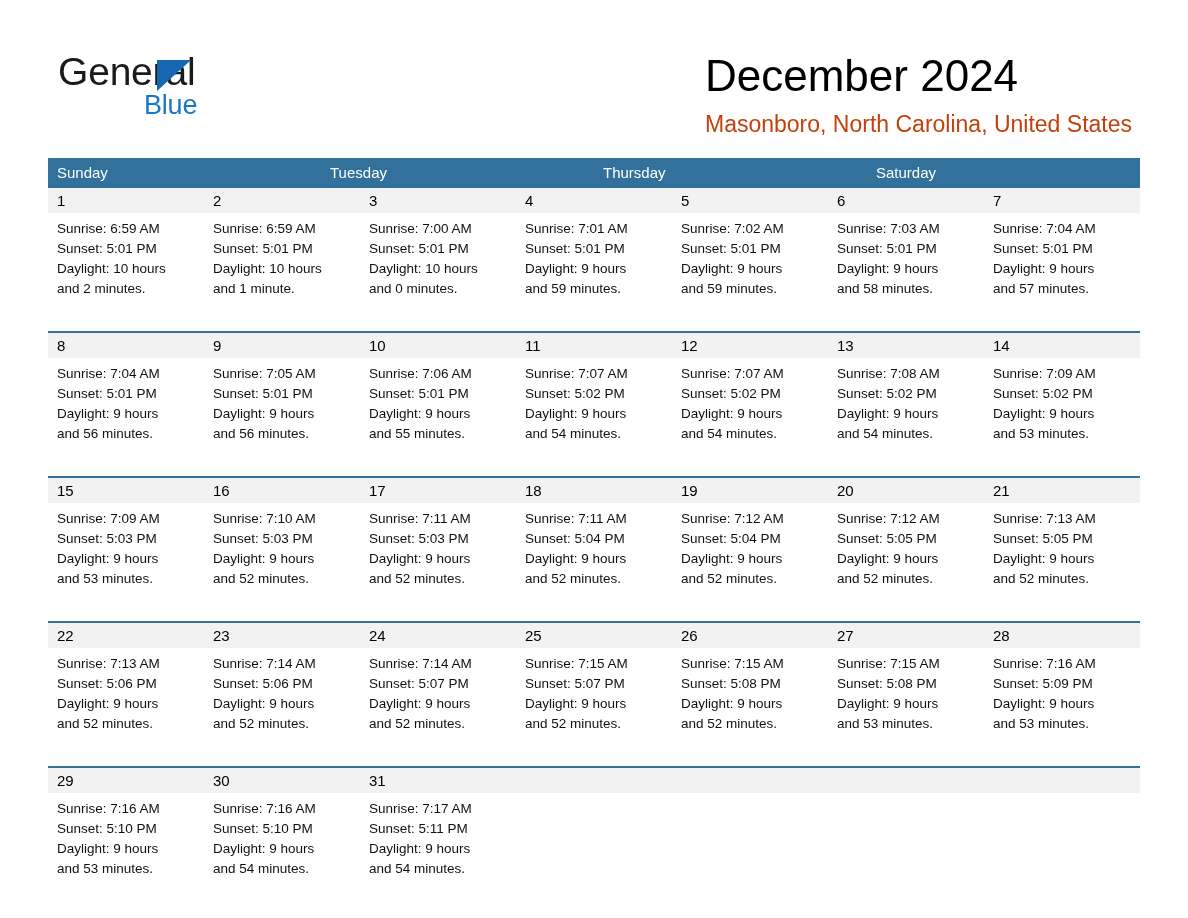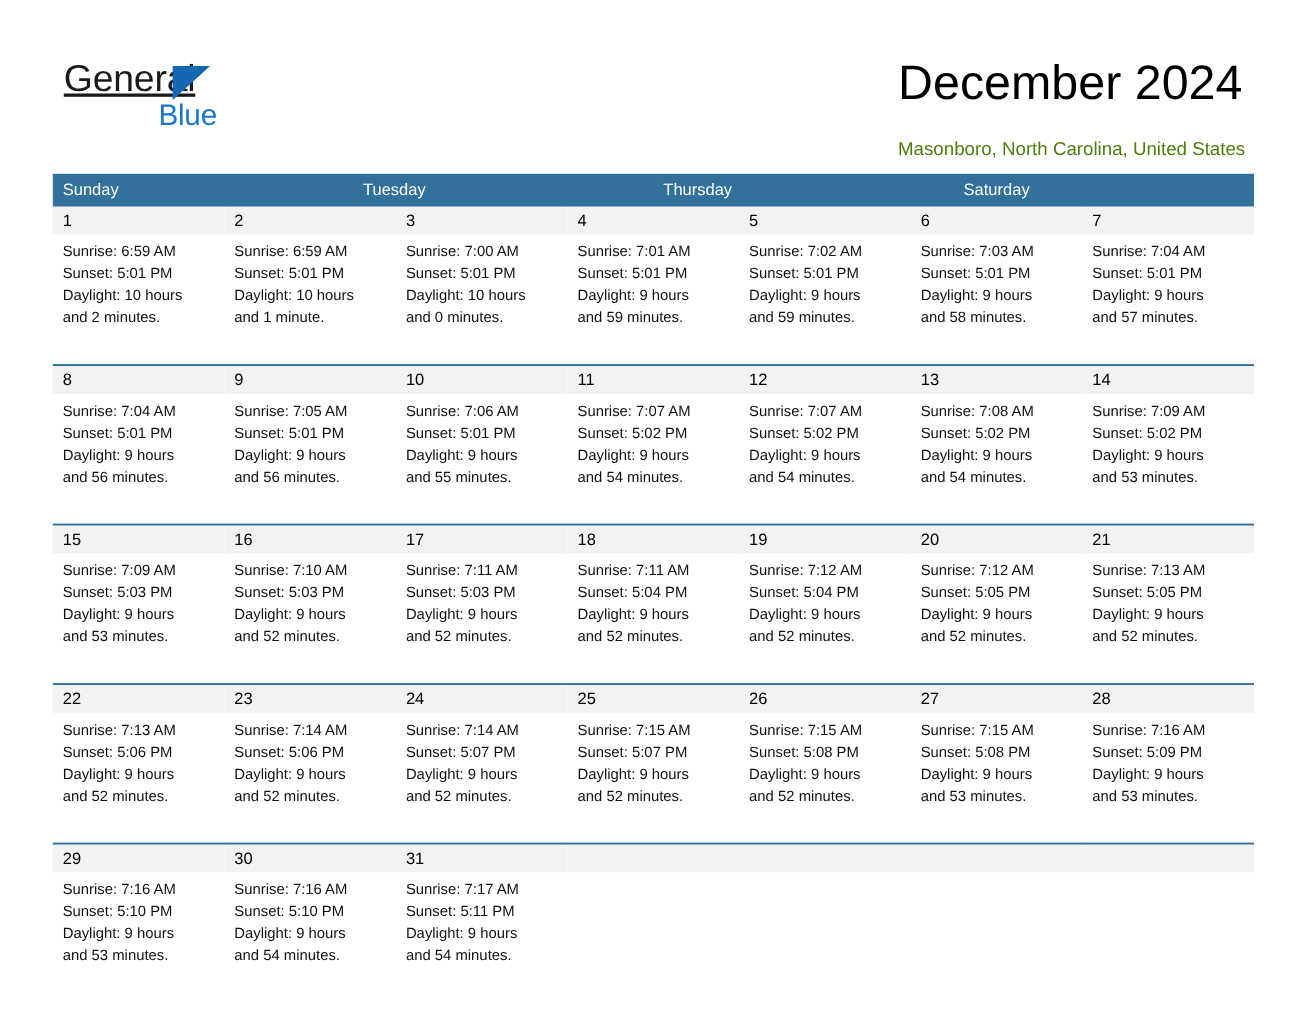--- a/index.html
+++ b/index.html
@@ -33,26 +33,25 @@
     position: absolute;
     left: 58px;
     top: 52px;
     width: 300px;
     height: 72px;
   }
   .logo-general {
     position: absolute;
     left: 0;
     top: 0;
-    font-size: 34px;
+    font-size: 39px;
     line-height: 40px;
     color: #1a1a1a;
     letter-spacing: -0.2px;
     font-weight: 400;
-    text-decoration: underline;
   }
   .logo-triangle {
     position: absolute;
     left: 99px;
     top: 8px;
     width: 0;
     height: 0;
     border-top: 31px solid #1667b2;
     border-right: 34px solid transparent;
   }
@@ -74,25 +73,25 @@
     text-align: left;
   }
   .cal-title {
     font-size: 44px;
     line-height: 52px;
     font-weight: 400;
     color: #000000;
     white-space: nowrap;
   }
   .cal-subtitle {
-    margin-top: 20px;
-    font-size: 17px;
+    margin-top: 9px;
+    font-size: 23px;
     line-height: 27px;
     font-weight: 400;
-    color: #4d7c0f;
+    color: #c2410c;
     white-space: nowrap;
   }
 
   
   .calendar {
     position: absolute;
     left: 48px;
     top: 158px;
     width: 1092px;
   }

